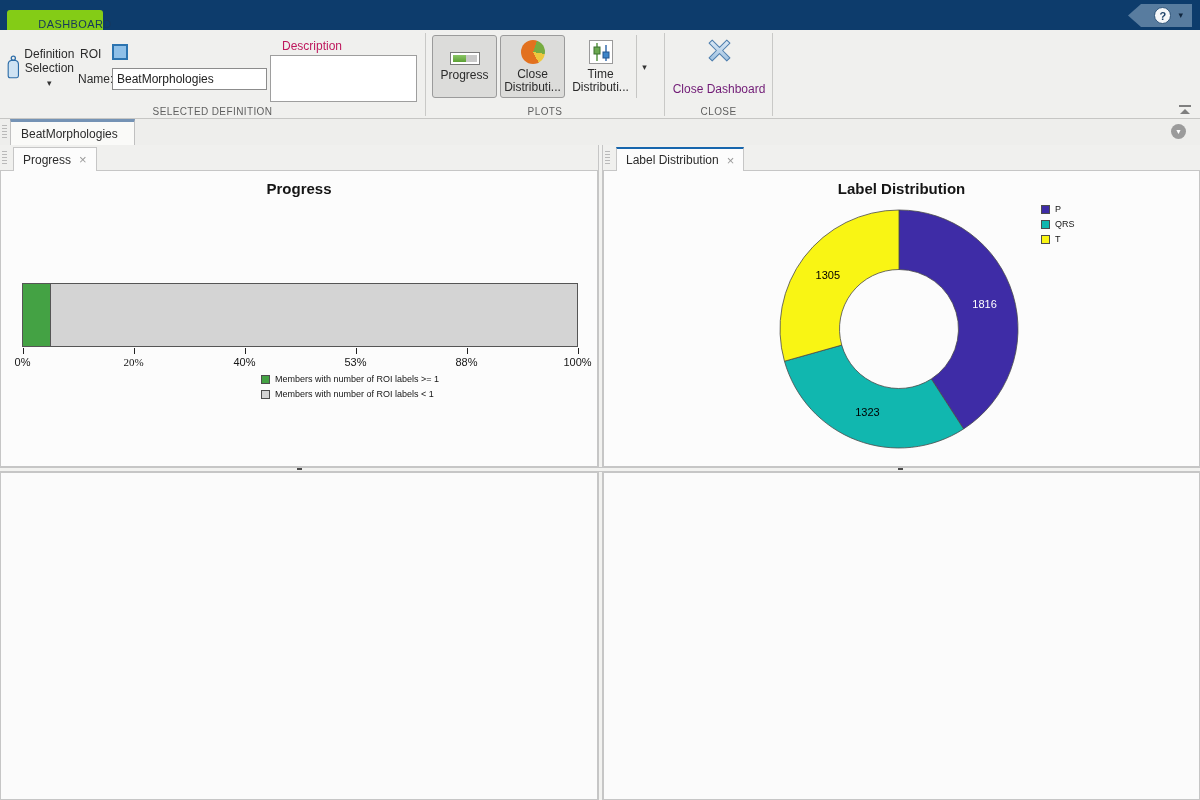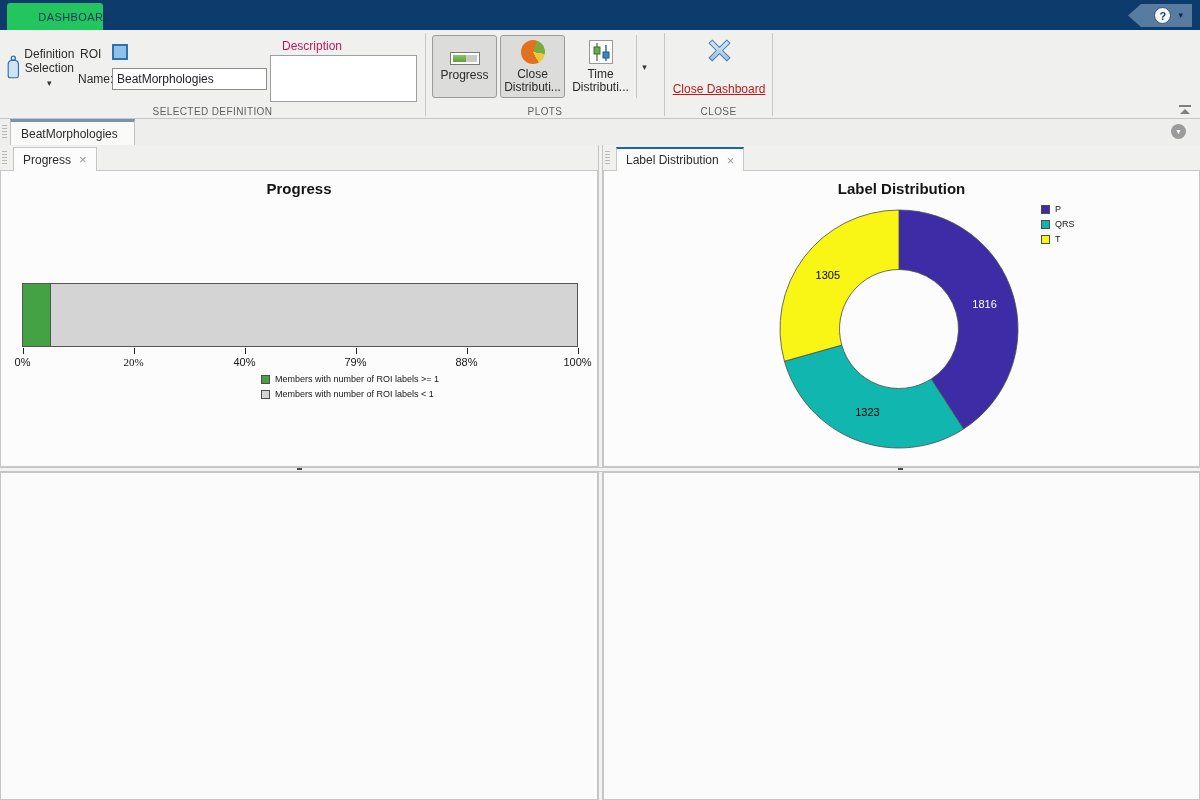--- a/index.html
+++ b/index.html
@@ -1,22 +1,22 @@
 <!DOCTYPE html>
 <html><head>
 <meta charset="utf-8">
 <style>
   * { box-sizing: border-box; margin: 0; padding: 0; }
   html, body { width: 1200px; height: 800px; overflow: hidden;
     font-family: "Liberation Sans", sans-serif; background: #f0f0ee; }
 
   
   .titlebar { position: relative; height: 30px; background: #0d3c6c; }
-  .app-tab { position: absolute; left: 7px; top: 3px; height: 27px; width: 96px;
-    background: #22c55e; border-radius: 3px 3px 0 0; display: flex; align-items: center;
+  .app-tab { position: absolute; left: 7px; top: 10px; height: 27px; width: 96px;
+    background: #84cc16; border-radius: 3px 3px 0 0; display: flex; align-items: center;
     justify-content: center; font-size: 11px; color: #16375c; letter-spacing: .4px; padding-left: 40px; }
   .help-badge { position: absolute; right: 8px; top: 4px; width: 64px; height: 23px;
     background: #587c9f; clip-path: polygon(13px 0, 100% 0, 100% 100%, 13px 100%, 0 50%);
     display: flex; align-items: center; justify-content: flex-end; gap: 7px; padding-right: 9px; }
   .help-circle { width: 17px; height: 17px; border-radius: 50%; background: #f5f7f9;
     border: 1px solid #2f5479; color: #1d4269; font-weight: bold; font-size: 11px;
     display: flex; align-items: center; justify-content: center; }
   .help-caret { color: #10263e; font-size: 9px; line-height: 1; }
 
   
@@ -52,21 +52,21 @@
   .pbar-icon { width: 30px; height: 13px; border: 1px solid #7a7a7a; background: #fff;
     padding: 2px; display: flex; }
   .pbar-icon .g { width: 55%; background: linear-gradient(#8ac566, #5da135); }
   .pbar-icon .r { flex: 1; background: #c9c9c9; }
   .pie-icon { width: 24px; height: 24px; border-radius: 50%;
     background: conic-gradient(from 20deg, #77ac41 0 80deg, #edc73d 80deg 132deg, #e2711f 132deg 360deg); }
   .drop-btn { width: 16px; border-left: 1px solid #c6c6c4; display: flex;
     align-items: center; justify-content: center; }
   .close-btn { position: absolute; left: 5px; top: 5px; width: 98px; height: 63px;
     display: flex; flex-direction: column; align-items: center; justify-content: center; cursor: default; }
-  .close-btn .lbl { font-size: 12px; color: #b91c1c; margin-top: 19px; text-decoration: underline; }
+  .close-btn .lbl { font-size: 12px; color: #701a75; margin-top: 19px; }
   .ribbon-collapse { position: absolute; right: 8px; bottom: 4px; width: 14px;
     display: flex; flex-direction: column; align-items: center; gap: 2px; }
   .ribbon-collapse .bar { width: 12px; height: 2px; background: #7f7f7f; }
   .tri-up { width: 0; height: 0; border-left: 5px solid transparent;
     border-right: 5px solid transparent; border-bottom: 5px solid #7f7f7f; }
 
   
   .doc-tabbar { position: relative; height: 26px; background: #eeeeec; }
   .doc-tab { position: absolute; left: 10px; top: 0; bottom: 0; width: 125px;
     background: #fafaf8; border: 1px solid #c0c0c0; border-top: 3px solid #7593b5;
@@ -248,21 +248,21 @@
           <div class="pbar-fill" style="width: 5%; background: rgb(68, 162, 68);"></div>
         </div>
         <div>
             <div class="ptick" style="left: 21.5px;"></div>
             <div class="pticklabel" style="left: 21.5px;">0%</div>
             <div class="ptick" style="left: 132.5px;"></div>
             <div class="pticklabel" style="left: 132.5px; font-family: Liberation Serif, serif;">20%</div>
             <div class="ptick" style="left: 243.5px;"></div>
             <div class="pticklabel" style="left: 243.5px;">40%</div>
             <div class="ptick" style="left: 354.5px;"></div>
-            <div class="pticklabel" style="left: 354.5px;">79%</div>
+            <div class="pticklabel" style="left: 354.5px;">53%</div>
             <div class="ptick" style="left: 465.5px;"></div>
             <div class="pticklabel" style="left: 465.5px;">88%</div>
             <div class="ptick" style="left: 576.5px;"></div>
             <div class="pticklabel" style="left: 576.5px;">100%</div>
           </div>
         <div class="plegend">
             <div class="legend-row">
               <span class="swatch" style="background: rgb(68, 162, 68);"></span>
               <span>Members with number of ROI labels &gt;= 1</span>
             </div>

